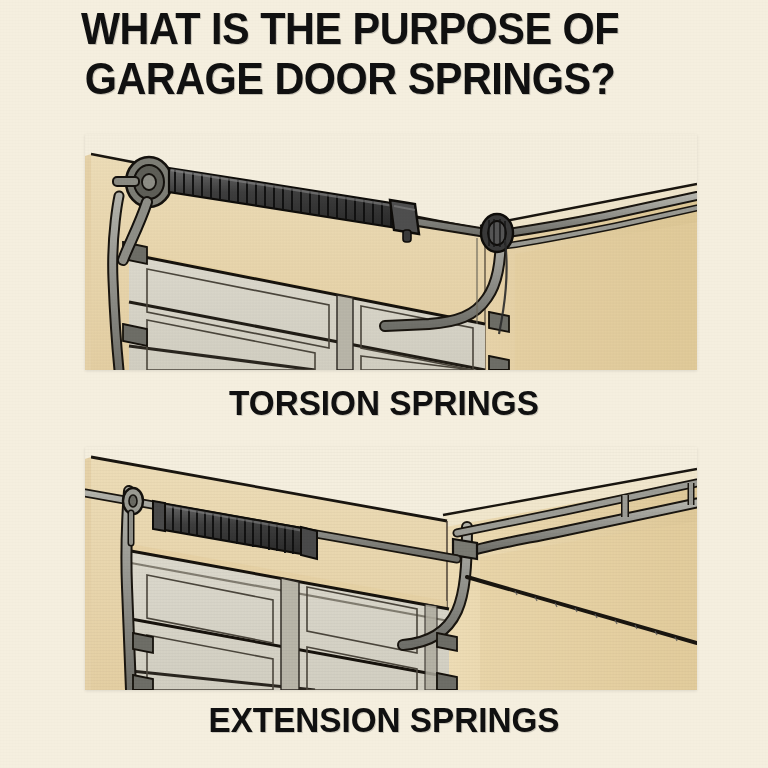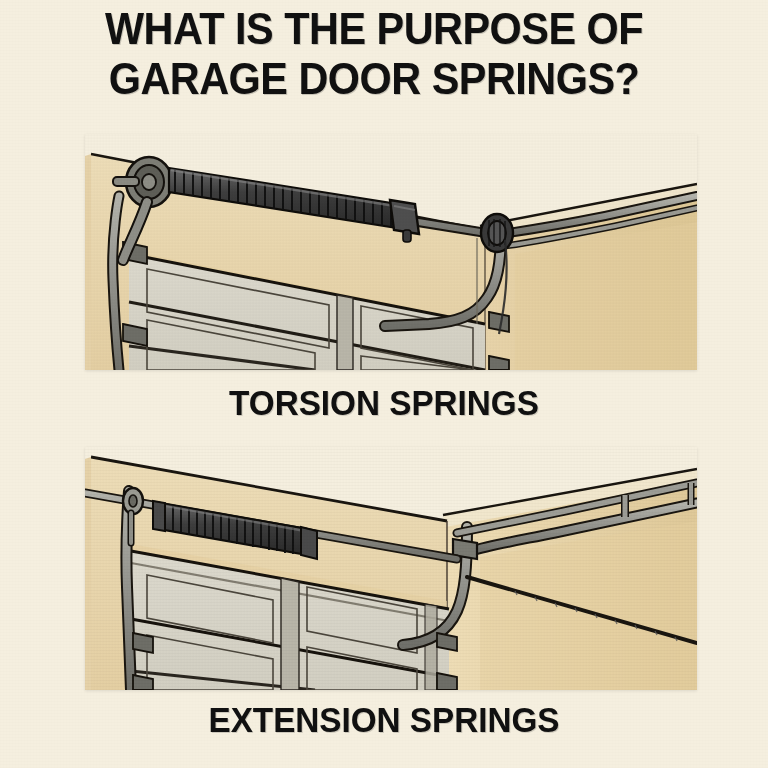--- a/index.html
+++ b/index.html
@@ -22,21 +22,20 @@
     background: #f5efdf;
   }
 
   
   .title-block {
     position: absolute;
     left: 0;
     top: 4px;
     width: 700px;
     text-align: center;
-    margin-left: 24px;
   }
   .title-line {
     display: block;
     font-family: "Liberation Sans", sans-serif;
     font-weight: bold;
     font-size: 44px;
     line-height: 50px;
     letter-spacing: -0.5px;
     color: #111111;
     transform: scaleX(0.94);

